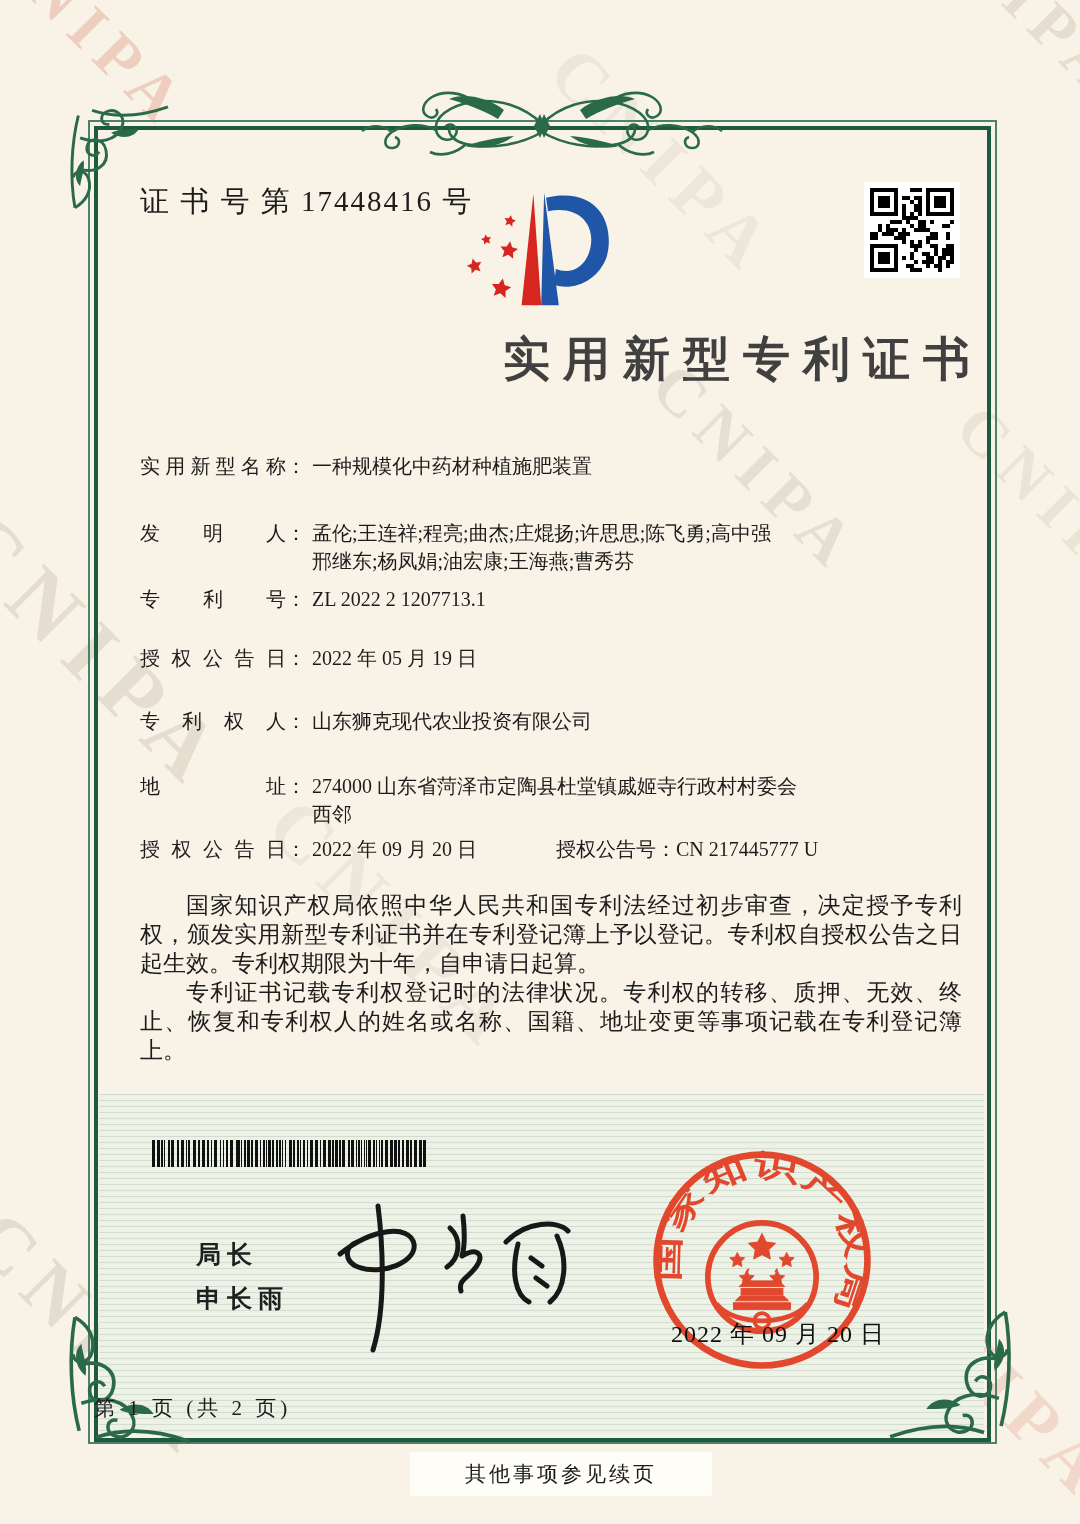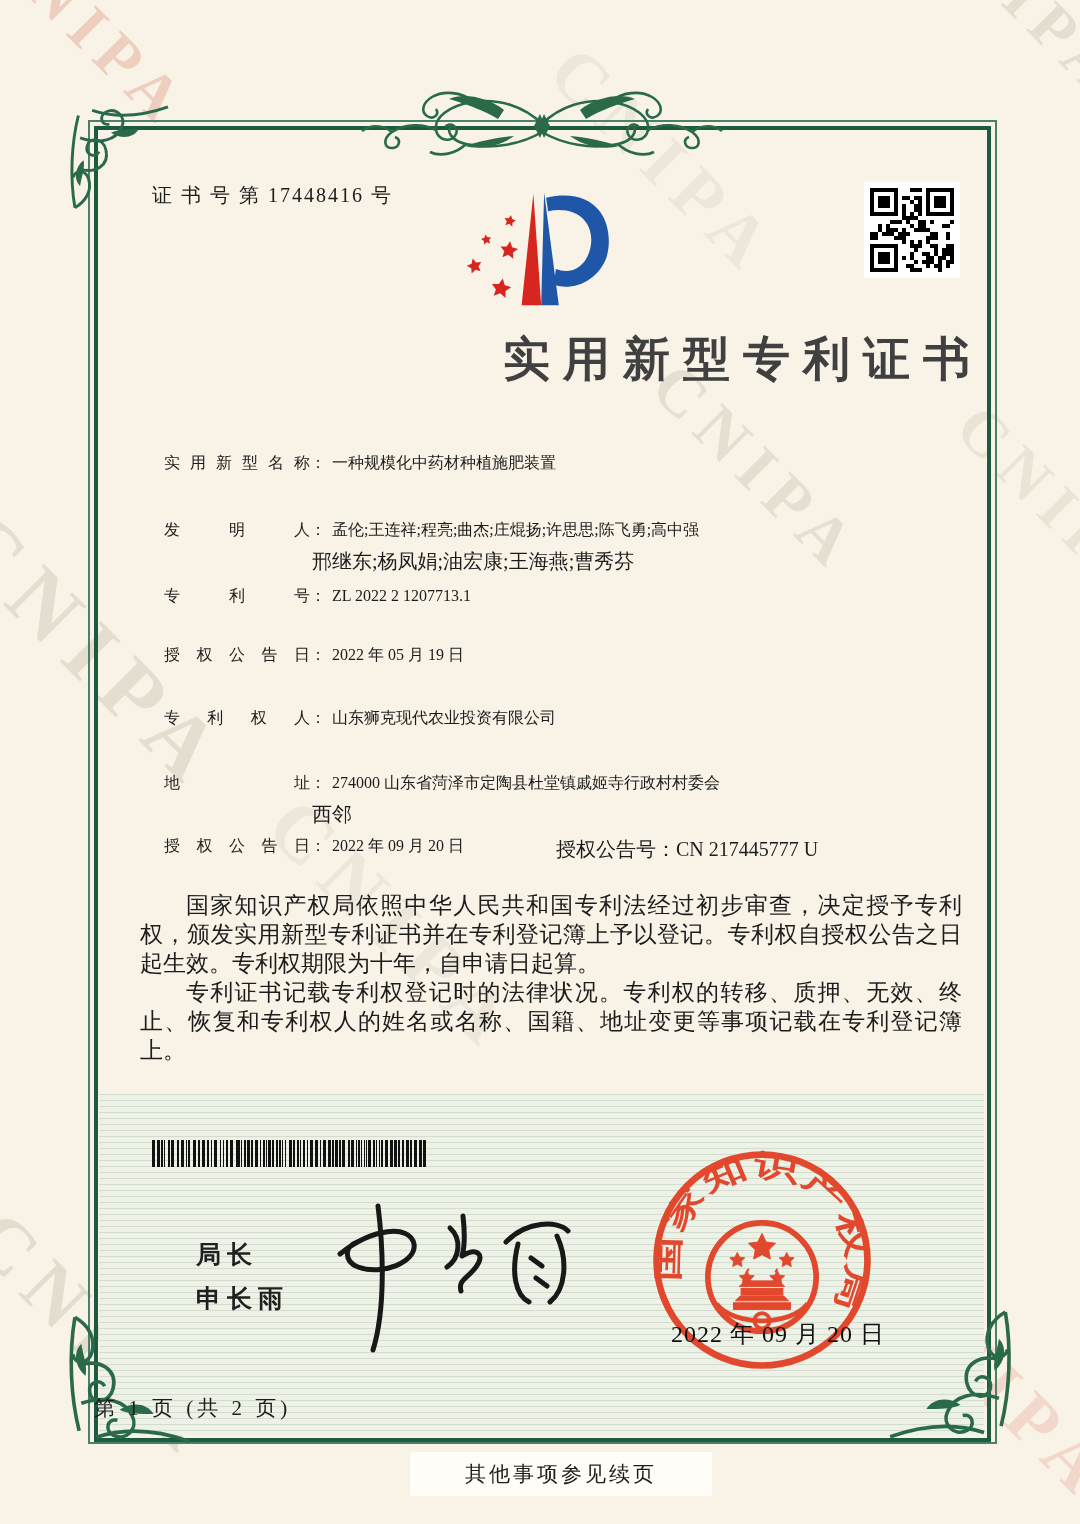--- a/index.html
+++ b/index.html
@@ -19,26 +19,26 @@
   
   .border-outer{left:88px;top:120px;width:905px;height:1320px;border:2px solid #4b8169}
   .border-inner{left:94px;top:126px;width:889px;height:1308px;border:4px solid #1c5b40}
   
   .band{
     left:99px;top:1094px;width:885px;height:341px;
     background:
       repeating-linear-gradient(180deg, rgba(110,145,115,.20) 0 1px, rgba(255,255,255,0) 1px 6px),
       #edf1e6;
   }
-  .certno{left:152px;top:182px;font-size:20px;letter-spacing:2px}
+  .certno{left:140px;top:182px;font-size:29px;letter-spacing:2px}
   .title{
     left:94px;top:328px;width:889px;text-align:right;
     font-size:47px;font-weight:bold;letter-spacing:13px;color:#404040;
   }
-  .frow{position:absolute;left:164px;font-size:16px;white-space:nowrap}
+  .frow{position:absolute;left:140px;font-size:20px;white-space:nowrap}
   .flabel{display:inline-block;width:146px;text-align:justify;text-align-last:justify;vertical-align:top}
   .fvalue{margin-left:6px}
   .cont{position:absolute;left:312px;font-size:20px;white-space:nowrap}
   .paras{
     left:140px;top:891px;width:822px;font-size:23px;line-height:29px;
     text-align:justify;
   }
   .paras p{margin:0;text-indent:2em}
   .dirlabel{
     position:absolute;left:156px;font-size:25px;letter-spacing:6px;

